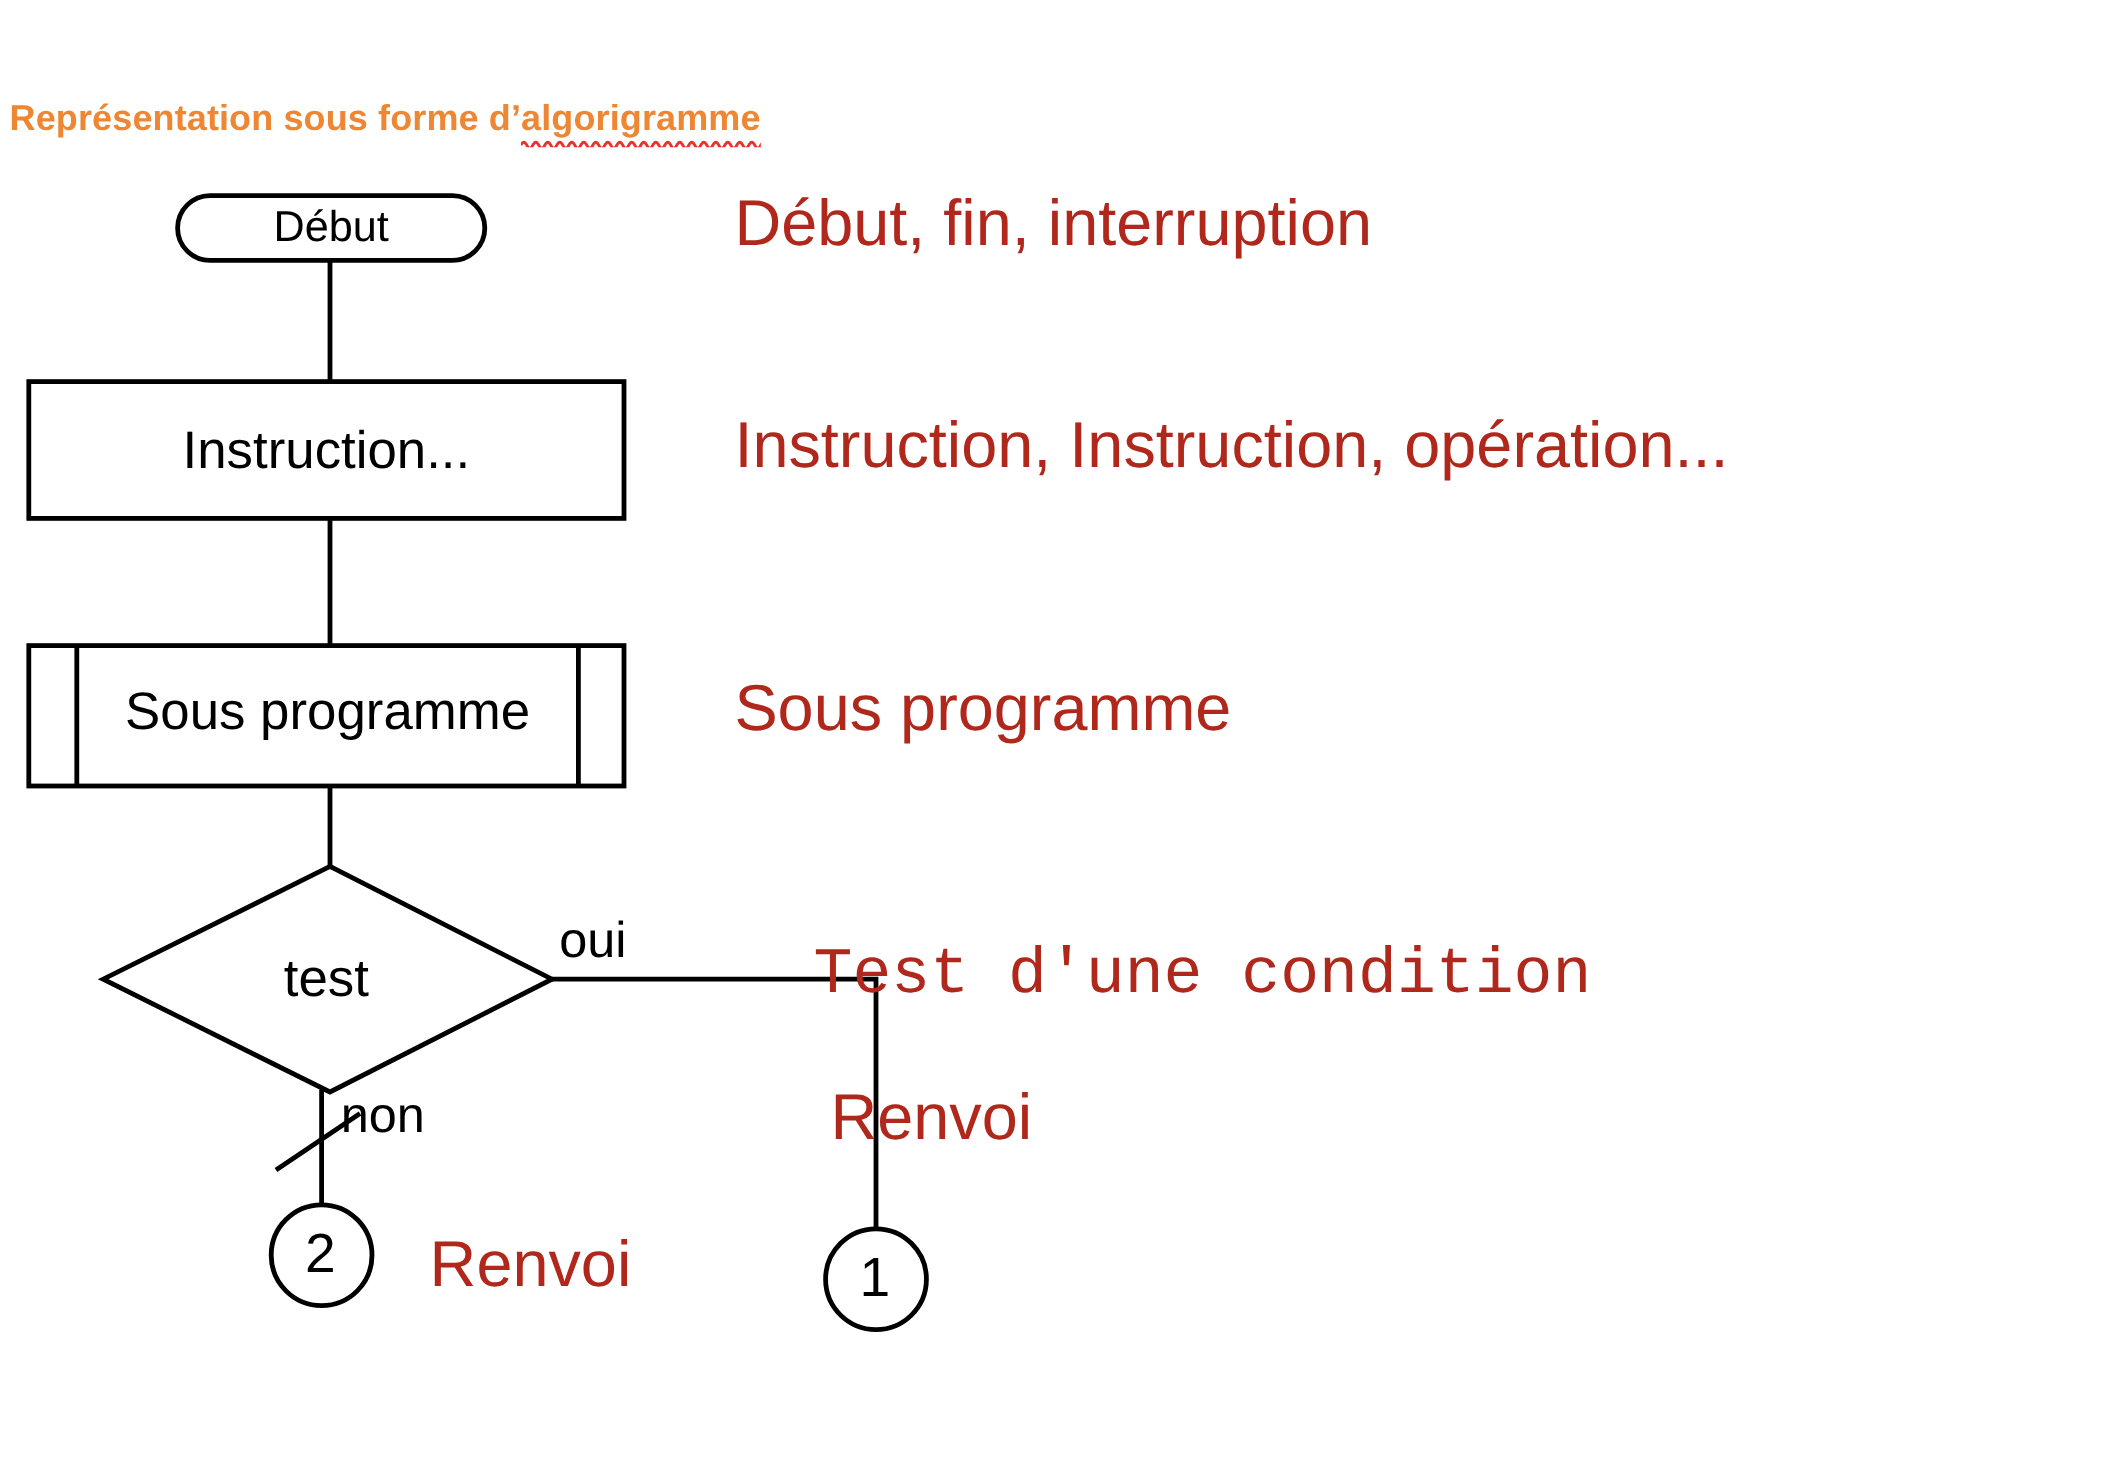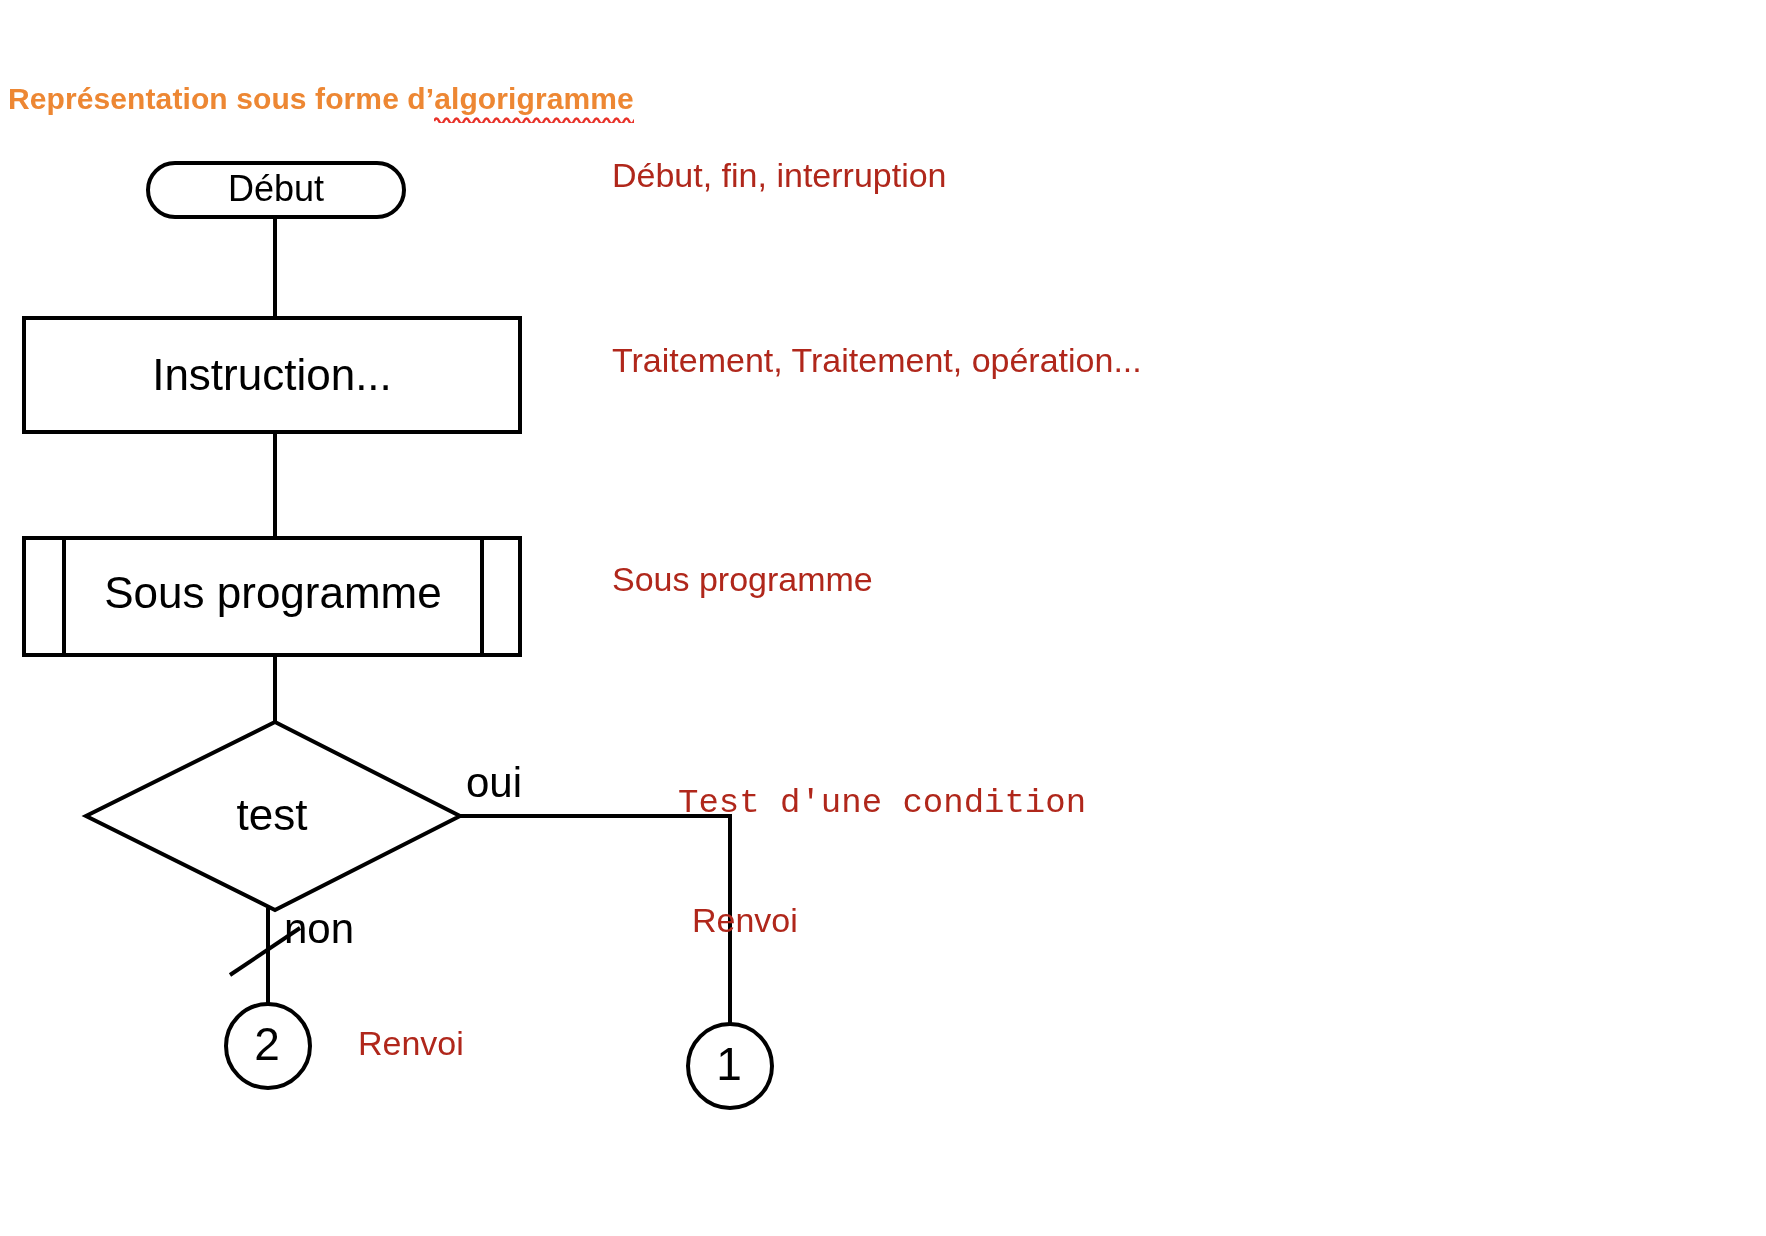--- a/index.html
+++ b/index.html
@@ -91,21 +91,21 @@
     fill: #000000;
     text-anchor: middle;
     dominant-baseline: middle;
   }
 
   
   .legend-text {
     position: absolute;
     color: #B0271B;
     font-family: "Liberation Sans", sans-serif;
-    font-size: 34px;
+    font-size: 54px;
     line-height: 1.05;
     white-space: nowrap;
   }
   #legend-debut      { left: 612px; top: 158px; }
   #legend-traitement { left: 612px; top: 343px; }
   #legend-sousprog   { left: 612px; top: 562px; }
   #legend-test       { left: 678px; top: 786px; font-family: Liberation Mono, monospace; }
   #legend-renvoi1    { left: 692px; top: 903px; }
   #legend-renvoi2    { left: 358px; top: 1026px; }
 </style>
@@ -166,21 +166,21 @@
 
     <g>
       <circle class="shape-stroke" cx="268" cy="1046" r="42"></circle>
       <text class="ref-num" x="267" y="1048">2</text>
     </g>
 
   </svg>
 
   <div class="legend-text" id="legend-debut">Début, fin, interruption</div>
 
-  <div class="legend-text" id="legend-traitement">Traitement, Traitement, opération...</div>
+  <div class="legend-text" id="legend-traitement">Instruction, Instruction, opération...</div>
 
   <div class="legend-text" id="legend-sousprog">Sous programme</div>
 
   <div class="legend-text" id="legend-test">Test d'une condition</div>
 
   <div class="legend-text" id="legend-renvoi1">Renvoi</div>
 
   <div class="legend-text" id="legend-renvoi2">Renvoi</div>
 
 </div>

